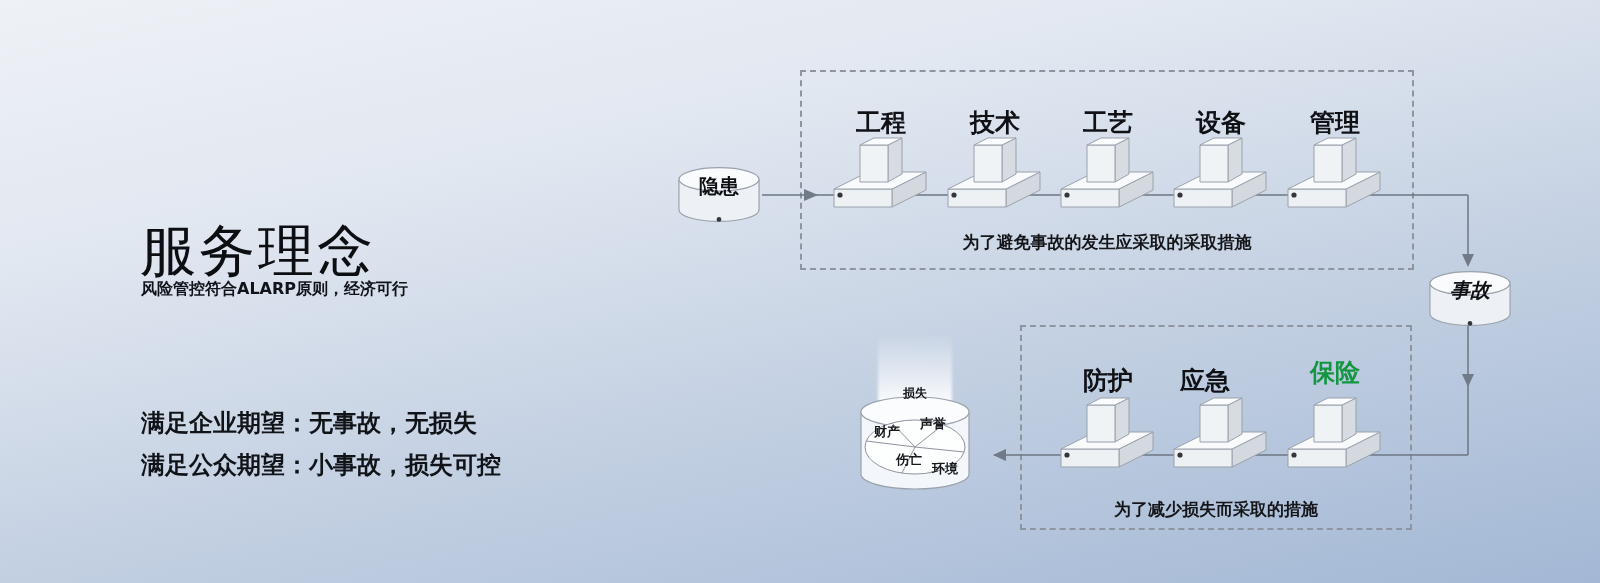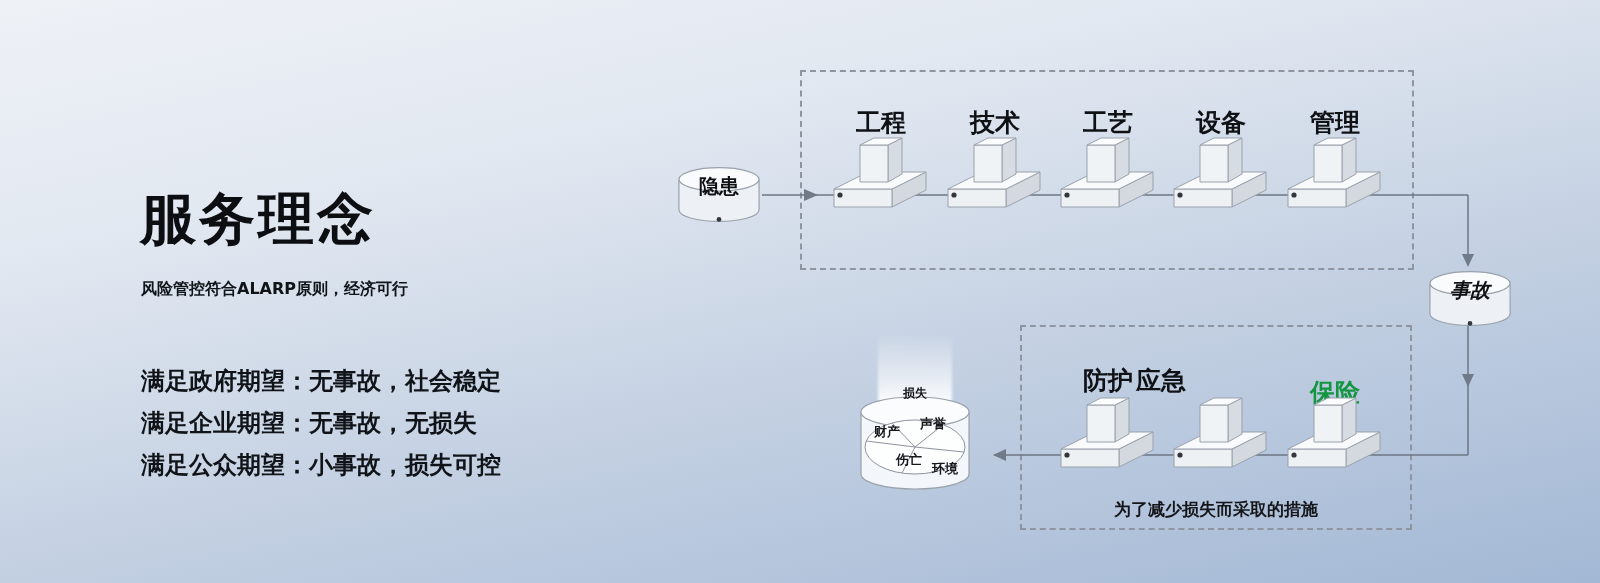--- a/index.html
+++ b/index.html
@@ -3,21 +3,21 @@
 <meta charset="utf-8">
 <style>
   * { margin:0; padding:0; box-sizing:border-box; }
   html,body { width:1600px; }
   body { font-family:"DejaVu Sans","Liberation Sans",sans-serif; }
   .stage {
     position:relative; width:1600px; height:583px; overflow:hidden;
     background:linear-gradient(168deg,#eef1f6 0%,#e2e8f1 28%,#c3d0e2 62%,#a3b8d5 100%);
   }
   .abs { position:absolute; }
-  .title { font-size:56px; font-weight:700; color:#0c0e11; letter-spacing:3px; white-space:nowrap; }
+  .title { font-size:56px; font-weight:400; color:#0c0e11; letter-spacing:3px; white-space:nowrap;margin-top:32px; }
   .subtitle { font-size:16px; font-weight:700; color:#101318; white-space:nowrap; }
   .point { font-size:24px; font-weight:700; color:#101318; white-space:nowrap; }
   .dashed-box { border:2px dashed #8e95a0; }
   .blabel { font-size:25px; font-weight:700; color:#0f1115; text-align:center; width:90px; white-space:nowrap; }
   .caption { font-size:17px; font-weight:700; color:#14161a; text-align:center; white-space:nowrap; }
   .cyl-label { font-size:20px; font-weight:700; color:#0f1115; text-align:center; white-space:nowrap; }
   .pie-label { font-size:13px; font-weight:700; color:#15181c; position:absolute; white-space:nowrap; }
   .beam {
     background:linear-gradient(to top, rgba(255,255,255,0.95), rgba(246,250,253,0));
     filter:blur(1.5px);
@@ -60,21 +60,20 @@
     <g fill="#707a88" stroke="none">
       <polygon points="804,189 818,195 804,201"></polygon>
       <polygon points="1462,254 1474,254 1468,267"></polygon>
       <polygon points="1462,374 1474,374 1468,387"></polygon>
       <polygon points="1006,449 1006,461 993,455"></polygon>
     </g>
   </svg>
 
   <div class="abs title" style="left:140px; top:182px;">服务理念</div>
   <div class="abs subtitle" style="left:141px; top:279px;">风险管控符合ALARP原则，经济可行</div>
-  <div class="abs point" style="left:141px; top:365px;">满足政府期望：无事故，社会稳定</div>
   <div class="abs point" style="left:141px; top:449px;">满足公众期望：小事故，损失可控</div>
   <div class="abs point" style="left:141px; top:407px;">满足企业期望：无事故，无损失</div>
 
   <div class="abs blabel" style="left:836px; top:106px;">工程</div>
   <div class="abs blabel" style="left:950px; top:106px;">技术</div>
   <div class="abs blabel" style="left:1063px; top:106px;">工艺</div>
   <div class="abs blabel" style="left:1176px; top:106px;">设备</div>
   <div class="abs blabel" style="left:1290px; top:106px;">管理</div>
 
   <svg class="abs" style="left:826px; top:127px;" width="110" height="95" viewBox="0 0 110 95">
@@ -86,38 +85,39 @@
   <svg class="abs" style="left:1053px; top:127px;" width="110" height="95" viewBox="0 0 110 95">
       <use href="#pedestal"></use>
     </svg>
   <svg class="abs" style="left:1166px; top:127px;" width="110" height="95" viewBox="0 0 110 95">
       <use href="#pedestal"></use>
     </svg>
   <svg class="abs" style="left:1280px; top:127px;" width="110" height="95" viewBox="0 0 110 95">
       <use href="#pedestal"></use>
     </svg>
 
+  <div class="abs caption" style="left:800px; top:231px; width:614px;">为了避免事故的发生应采取的采取措施</div>
 
   <div class="abs" style="left:676px; top:164px; width:86px; height:62px;">
     <svg width="86" height="62" viewBox="0 0 88 62">
         <use href="#cylinder"></use>
       </svg>
     <div class="abs cyl-label" style="left:0; top:9px; width:86px;">隐患</div>
   </div>
 
   <div class="abs" style="left:1427px; top:268px; width:86px; height:62px;font-style:italic;">
     <svg width="86" height="62" viewBox="0 0 88 62">
         <use href="#cylinder"></use>
       </svg>
     <div class="abs cyl-label" style="left:0; top:9px; width:86px;">事故</div>
   </div>
 
   <div class="abs blabel" style="left:1063px; top:364px;">防护</div>
-  <div class="abs blabel" style="left:1116px; top:364px;">应急</div>
-  <div class="abs blabel" style="left: 1290px; top: 376px; color: rgb(20, 150, 65);">保险</div>
+  <div class="abs blabel" style="left:1160px; top:364px;">应急</div>
+  <div class="abs blabel" style="left: 1290px; top: 356px; color: rgb(20, 150, 65);">保险</div>
 
   <svg class="abs" style="left:1053px; top:387px;" width="110" height="95" viewBox="0 0 110 95">
       <use href="#pedestal"></use>
     </svg>
   <svg class="abs" style="left:1166px; top:387px;" width="110" height="95" viewBox="0 0 110 95">
       <use href="#pedestal"></use>
     </svg>
   <svg class="abs" style="left:1280px; top:387px;" width="110" height="95" viewBox="0 0 110 95">
       <use href="#pedestal"></use>
     </svg>

